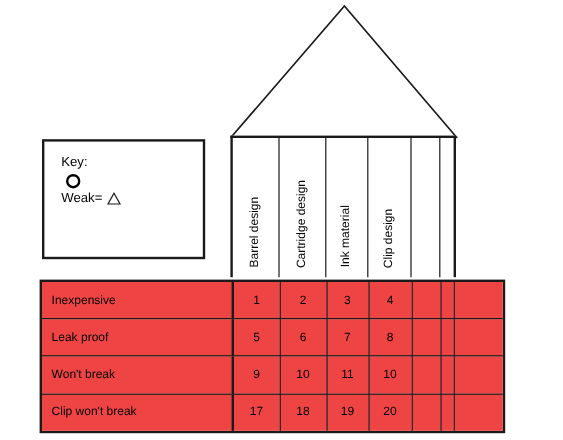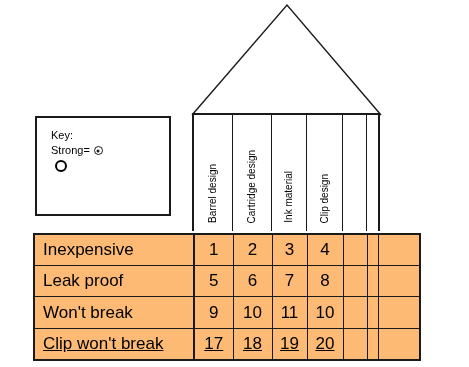--- a/index.html
+++ b/index.html
@@ -135,32 +135,32 @@
     background: #ffffff;
   }
   .matrix table {
     width: 100%;
     height: 100%;
     border-collapse: collapse;
     table-layout: fixed;
   }
   .matrix td {
     border: 1px solid #1a1a1a;
-    font-size: 17px;
+    font-size: 10px;
     padding: 0;
     height: 25px;
-    background: #fdba74;
+    background: #ef4444;
   }
   .matrix td.req {
     text-align: left;
     padding-left: 8px;
     border-left: none;
   }
   .matrix tr:first-child td { border-top: none; }
-  .matrix tr:last-child td { border-bottom: none; text-decoration: underline; }
+  .matrix tr:last-child td { border-bottom: none; }
   .matrix td.lastcol { border-right: none; }
   .matrix td.val {
     text-align: center;
   }
   .matrix td.blank { }
 
   
   .matrix td.req { border-right: 2px solid #1a1a1a; }
 </style>
 </head>
@@ -170,29 +170,31 @@
 
   <svg class="roof-svg" viewBox="0 0 205 118" preserveAspectRatio="none">
     <polyline points="7,115 102,5 196,115" fill="none" stroke="#1a1a1a" stroke-width="1.4" stroke-linejoin="miter"></polyline>
   </svg>
 
   <div class="key-box">
     <div class="key-line">
       <span>Key:</span>
     </div>
     <div class="key-line">
-      <span class="key-label">Strong=</span>
-      <span class="sym">
-          <span class="sym-strong"></span>
-        </span>
-    </div>
-    <div class="key-line">
       <span class="sym">
           <span class="sym-moderate"></span>
         </span>
+    </div>
+    <div class="key-line">
+      <span class="key-label">Weak=</span>
+      <span class="sym sym-weak">
+        <svg width="12" height="11" viewBox="0 0 12 11">
+          <polygon points="6,1 11,10 1,10" fill="none" stroke="#1a1a1a" stroke-width="1"></polygon>
+        </svg>
+      </span>
     </div>
   </div>
 
   <div class="header-block">
     <div class="header-cell" style="width:39px">
       <div class="vwrap">
           <div class="vinner">Barrel design</div>
         </div>
     </div>
     <div class="header-cell" style="width:39px">

